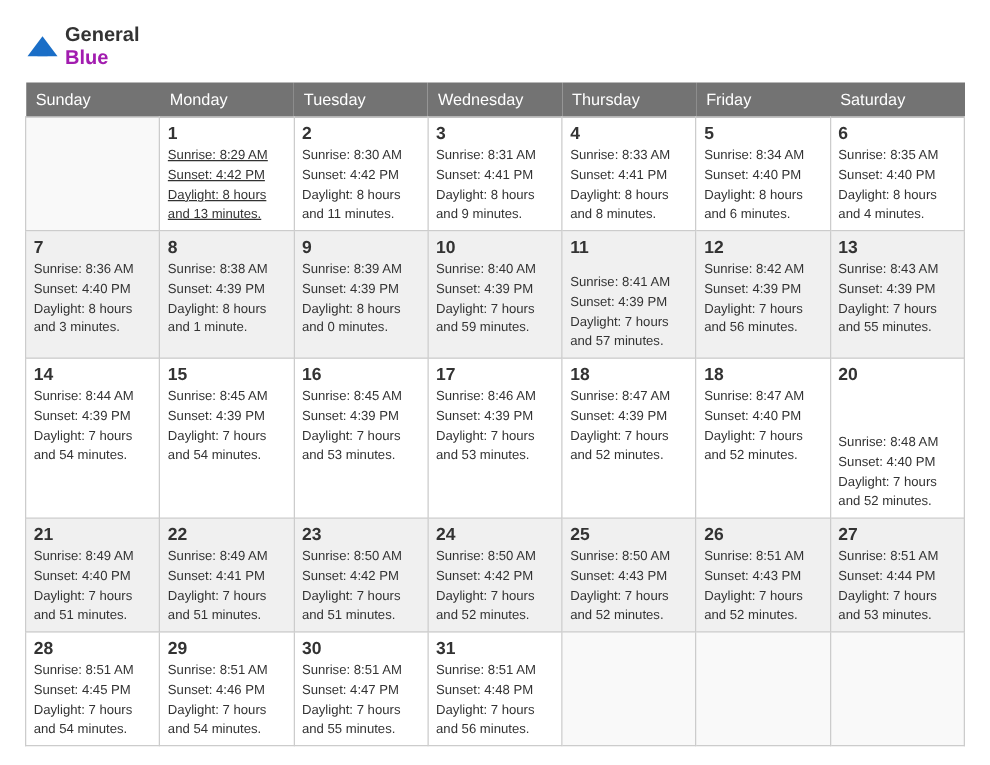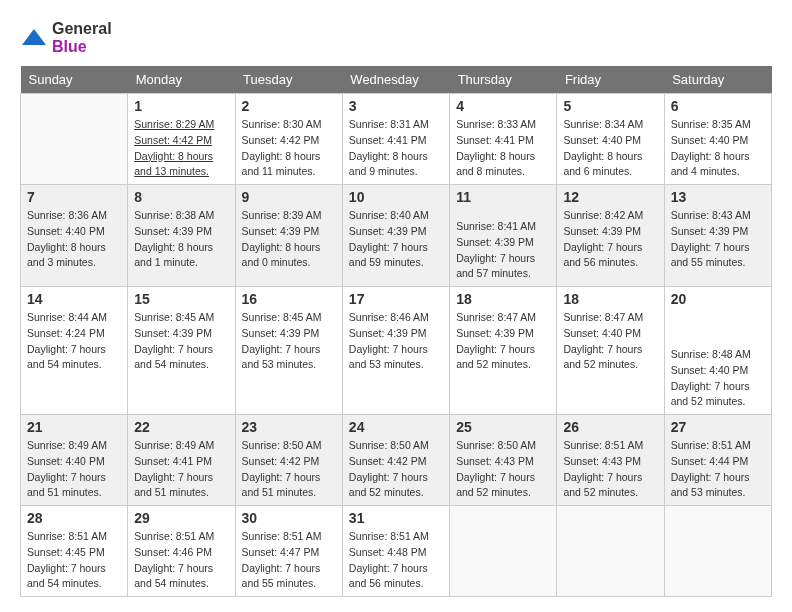--- a/index.html
+++ b/index.html
@@ -201,21 +201,21 @@
           <div class="day-info" style="white-space: pre-line;">Sunrise: 8:43 AM
 Sunset: 4:39 PM
 Daylight: 7 hours
 and 55 minutes.</div>
         </td>
       </tr>
       <tr>
         <td>
           <span class="day-number">14</span>
           <div class="day-info" style="white-space: pre-line;">Sunrise: 8:44 AM
-Sunset: 4:24 PM
+Sunset: 4:39 PM
 Daylight: 7 hours
 and 54 minutes.</div>
         </td>
         <td>
           <span class="day-number">15</span>
           <div class="day-info" style="white-space: pre-line;">Sunrise: 8:45 AM
 Sunset: 4:39 PM
 Daylight: 7 hours
 and 54 minutes.</div>
         </td>

